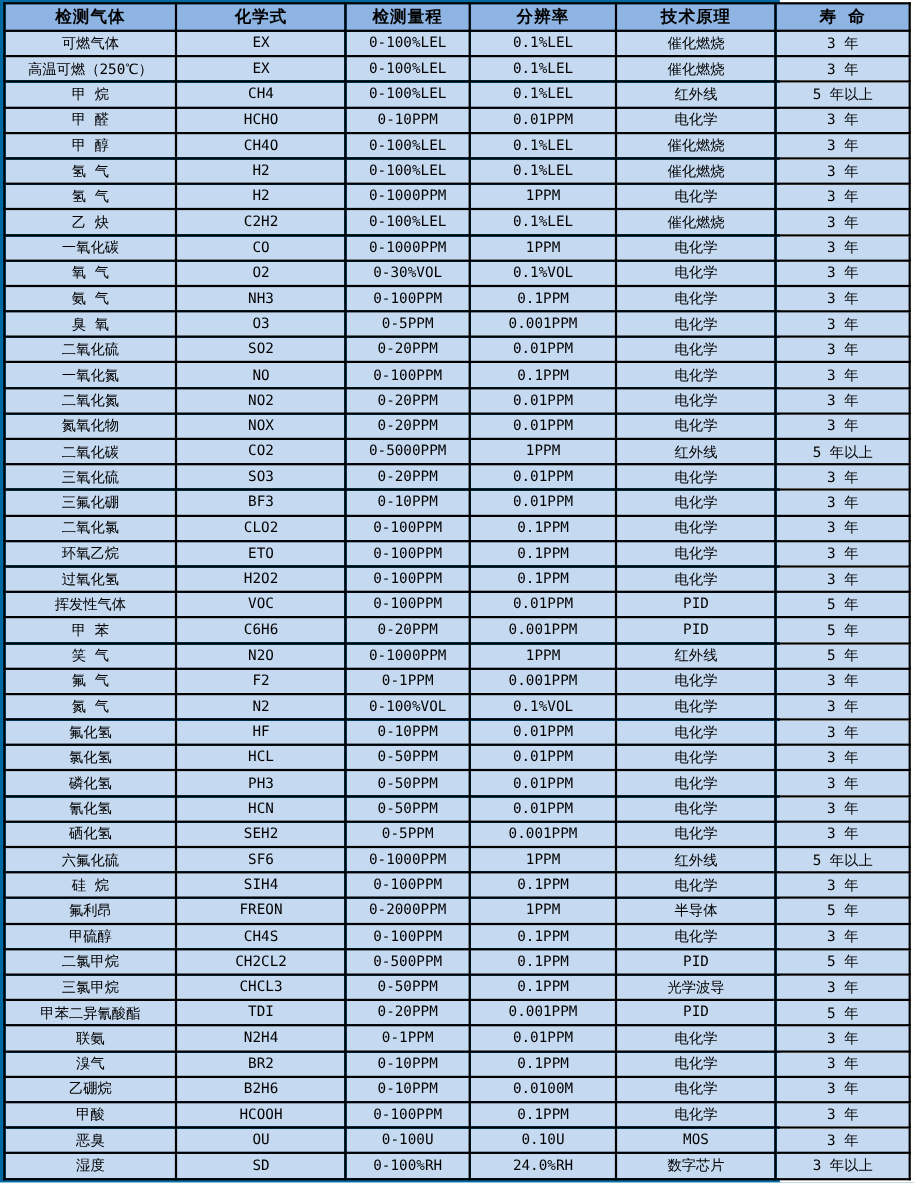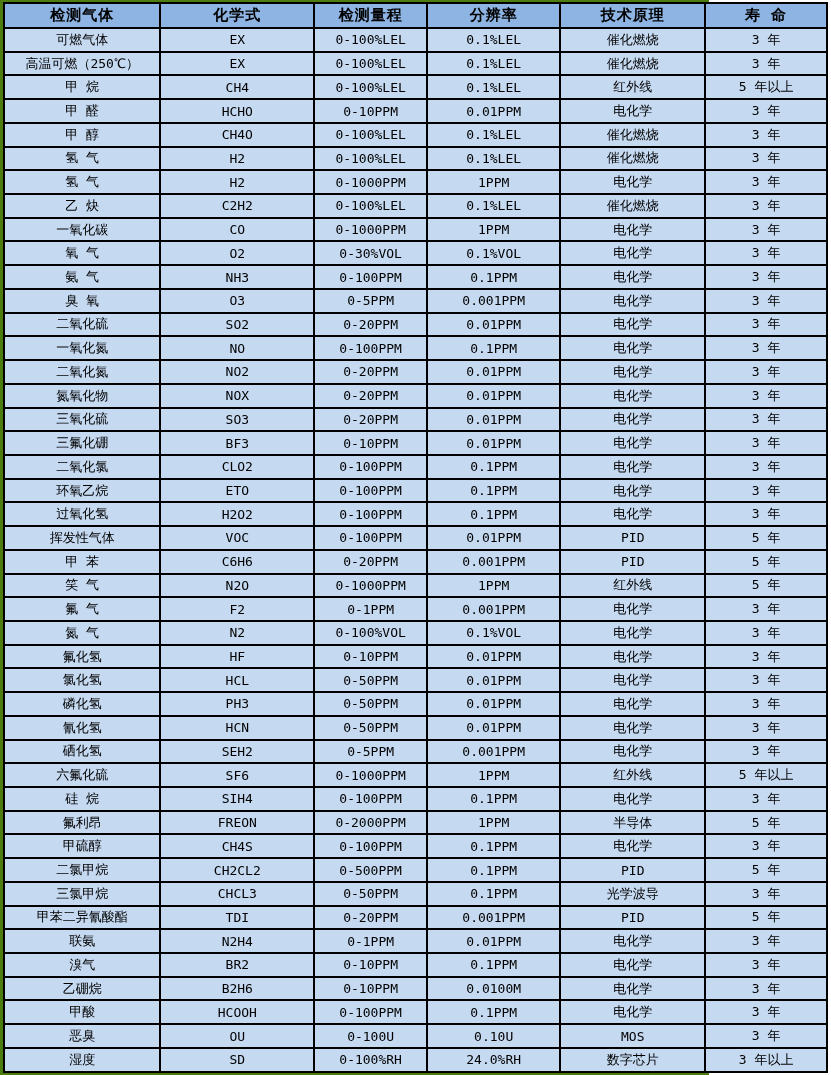--- a/index.html
+++ b/index.html
@@ -6,21 +6,21 @@
     margin: 0;
     padding: 0;
     background: #ffffff;
     width: 831px;
   }
   .sheet {
     width: 709px;
     height: 1075px;
     box-sizing: border-box;
     padding: 2px 3px 2px 3px;
-    background: #4d7c0f;
+    background: #0369a1;
   }
   table.spec {
     border-collapse: collapse;
     table-layout: fixed;
     width: 825px;
     height: 1071px;
   }
   table.spec th, table.spec td {
     border: 2px solid #000000;
     text-align: center;
@@ -193,20 +193,28 @@
         </tr>
         <tr>
           <td>氮氧化物</td>
           <td>NOX</td>
           <td>0-20PPM</td>
           <td>0.01PPM</td>
           <td>电化学</td>
           <td>3 年</td>
         </tr>
         <tr>
+          <td>二氧化碳</td>
+          <td>CO2</td>
+          <td>0-5000PPM</td>
+          <td>1PPM</td>
+          <td>红外线</td>
+          <td>5 年以上</td>
+        </tr>
+        <tr>
           <td>三氧化硫</td>
           <td>SO3</td>
           <td>0-20PPM</td>
           <td>0.01PPM</td>
           <td>电化学</td>
           <td>3 年</td>
         </tr>
         <tr>
           <td>三氟化硼</td>
           <td>BF3</td>

